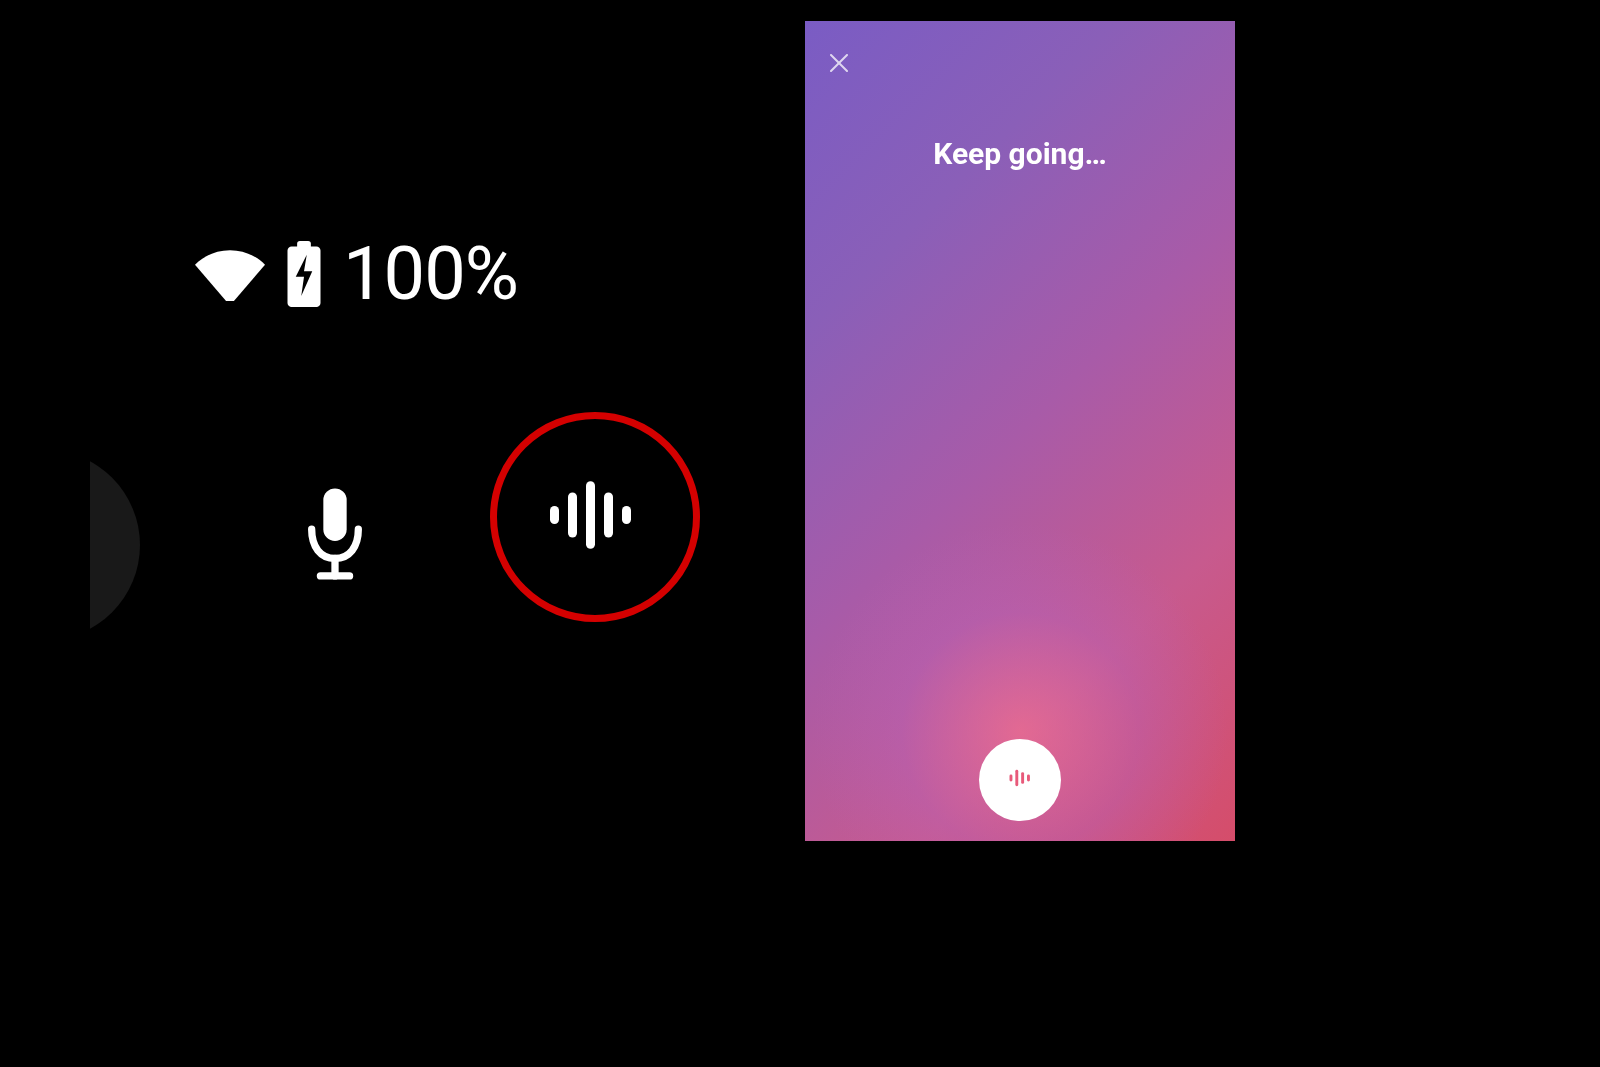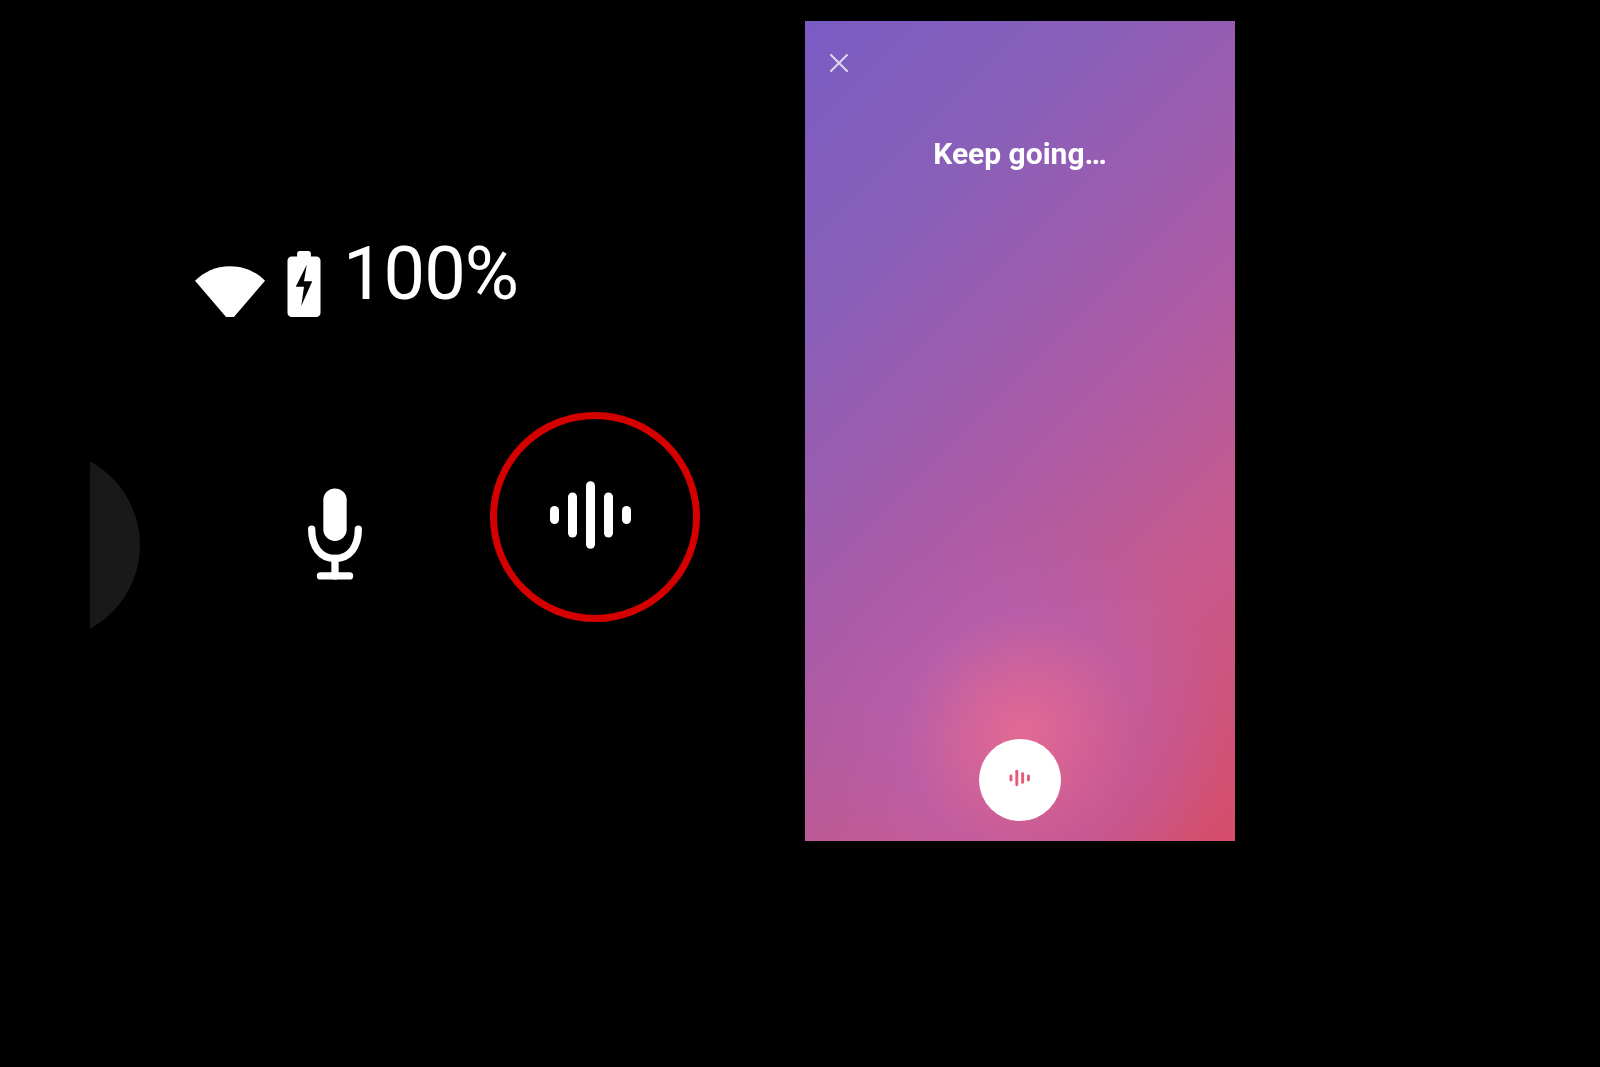--- a/index.html
+++ b/index.html
@@ -20,21 +20,21 @@
       width: 800px;
       height: 100%;
       background: #000;
     }
     
     .status-row {
       position: absolute;
       top: 230px;
       left: 195px;
       display: flex;
-      align-items: flex-end;
+      align-items: center;
       gap: 18px;
     }
     
     .wifi-icon svg {
       width: 70px;
       height: 55px;
       display: block;
     }
     
     .battery-icon svg {

